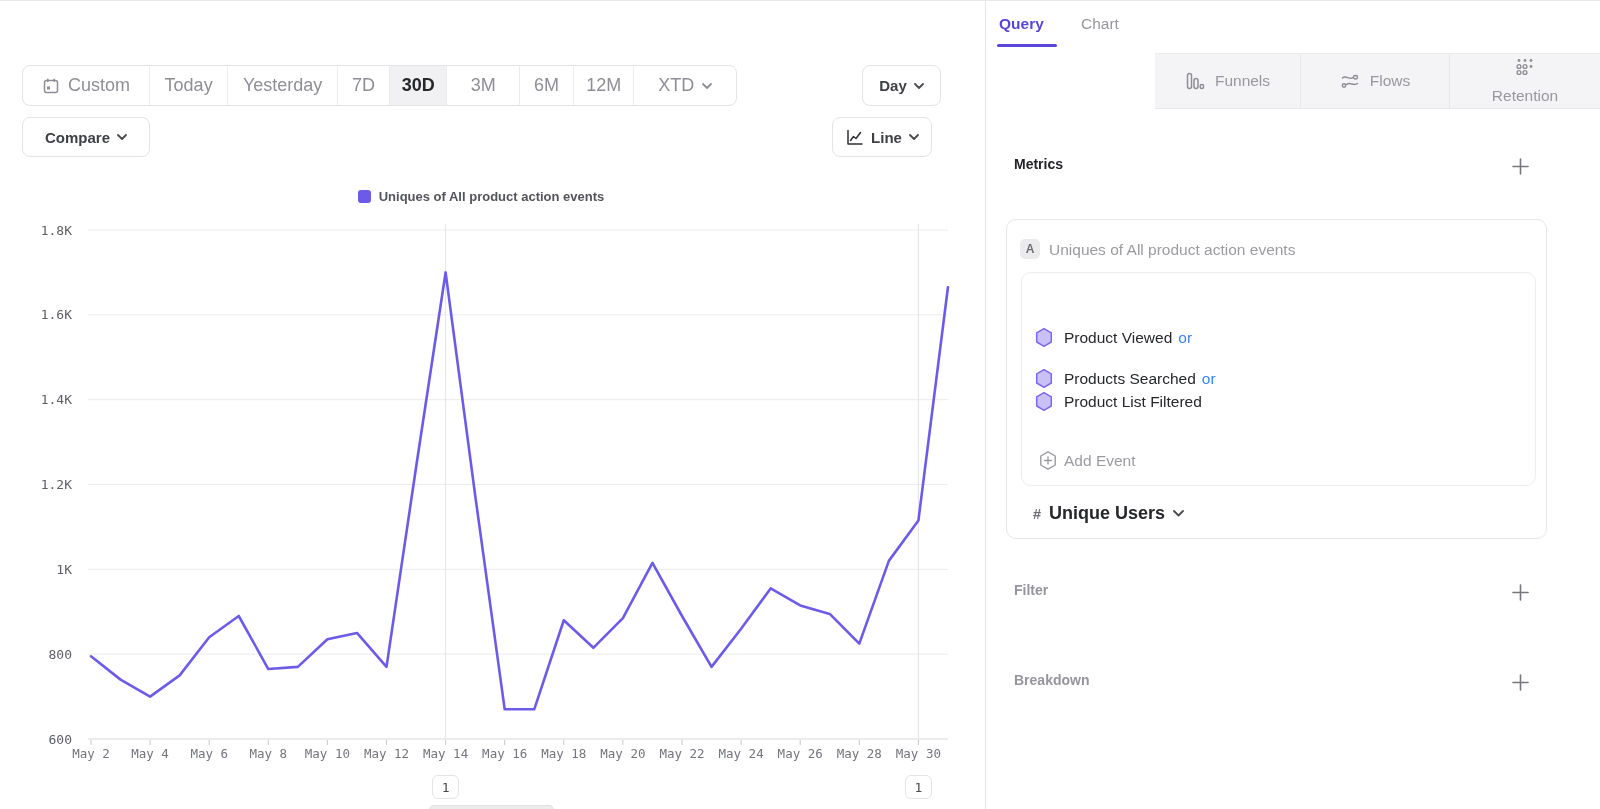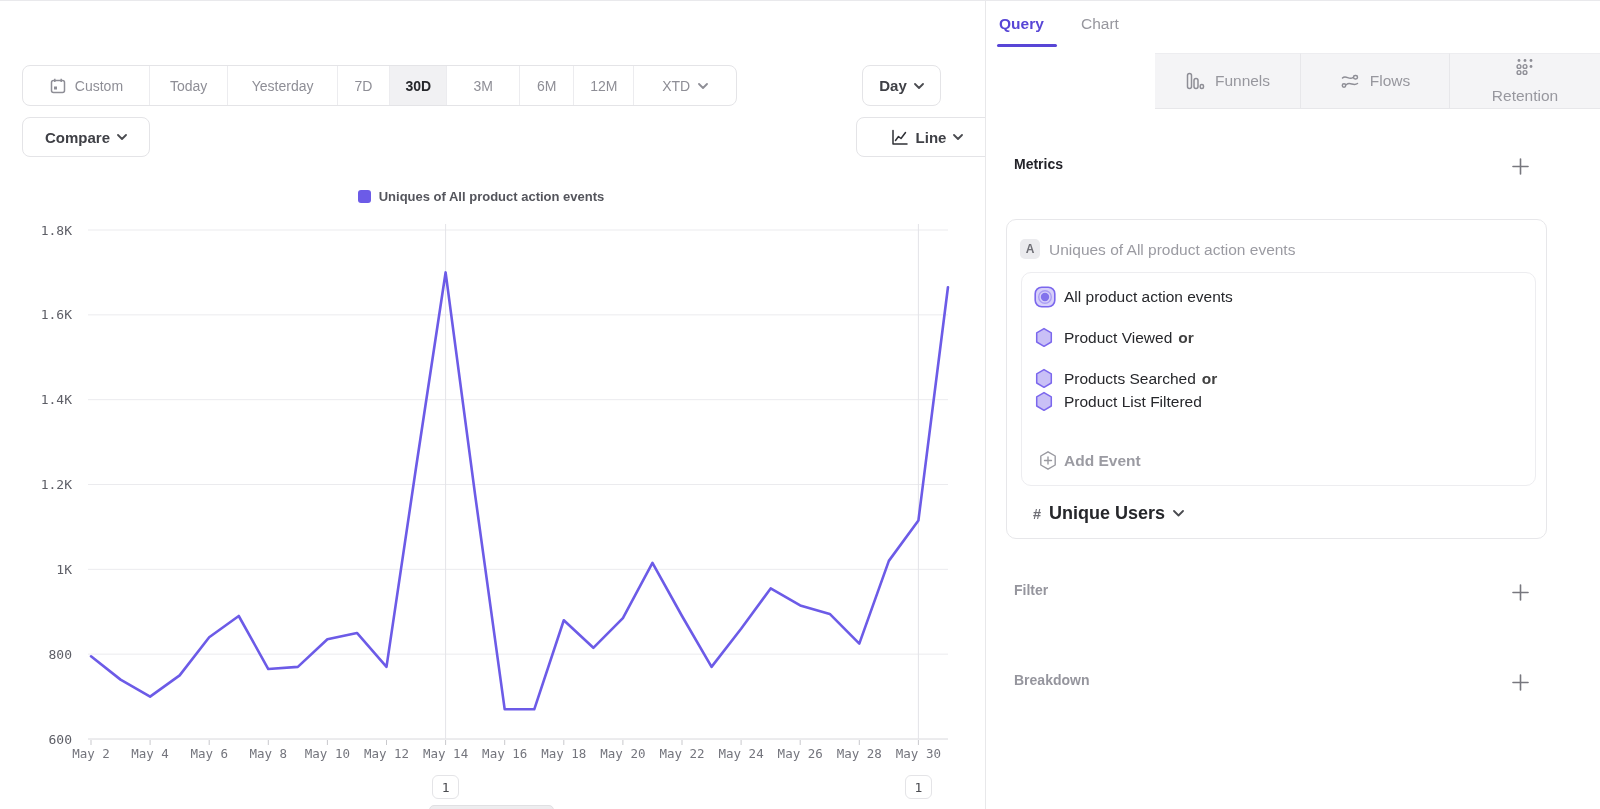--- a/index.html
+++ b/index.html
@@ -3,21 +3,21 @@
 <meta charset="utf-8">
 <style>
   * { margin:0; padding:0; box-sizing:border-box; }
   html,body { width:1600px; height:809px; background:#fff; overflow:hidden;
               font-family:"Liberation Sans", sans-serif; }
   body { border-top:1px solid #e9e9ec; position:relative; color:#26272b; }
   .abs { position:absolute; }
   
   .seg { display:flex; border:1px solid #e4e4e7; border-radius:8px; background:#fff; overflow:hidden; }
   .seg .cell { display:flex; align-items:center; justify-content:center; gap:8px;
-               border-right:1px solid #ececef; color:#8e8e96; font-size:14px; cursor:pointer; }
+               border-right:1px solid #ececef; color:#8e8e96; font-size:18px; cursor:pointer; }
   .seg .cell:last-child { border-right:none; }
   .seg .cell.active { background:#f1f1f3; color:#26272b; font-weight:700; }
   .btn { display:flex; align-items:center; justify-content:center; gap:7px; background:#fff;
          border:1px solid #e4e4e7; border-radius:8px; font-size:15px; color:#3f4046; font-weight:600; cursor:pointer; }
   .chev { display:inline-flex; color:#8e8e96; }
   .btn .chev, .uu .chev { color:#4a4b50; }
   
   .legend { display:flex; align-items:center; justify-content:center; gap:8px; }
   .legend .sw { width:13px; height:13px; border-radius:3px; }
   .legend .lt { font-size:13px; font-weight:600; color:#54555c; }
@@ -39,22 +39,22 @@
   .plusbtn { position:absolute; width:20px; height:20px; display:flex; align-items:center;
              justify-content:center; color:#77777e; cursor:pointer; }
   .card { position:absolute; background:#fff; border:1px solid #e7e7ea; border-radius:10px; }
   .card.inner { border-color:#ededf0; }
   .abadge { position:absolute; width:20px; height:20px; border-radius:5px; background:#ebebee;
             color:#6f6f76; font-size:12px; font-weight:700; display:flex; align-items:center; justify-content:center; }
   .mrow-label { font-size:15.5px; color:#9b9ba2; }
   .erow { position:absolute; left:0; width:100%; height:41px; display:flex; align-items:center; cursor:pointer; }
   .erow .ic { position:absolute; left:12px; display:flex; }
   .erow .lbl { position:absolute; left:42px; font-size:15.5px; color:#26272b; font-weight:500; }
-  .erow .lbl.gray { color:#9b9ba2; font-weight:700; }
-  .erow .or { color:#404040; font-weight:700; margin-left:6px; }
+  .erow .lbl.gray { color:#9b9ba2; font-weight:400; }
+  .erow .or { color:#3b82f6; font-weight:400; margin-left:6px; }
   .uu { position:absolute; display:flex; align-items:center; gap:8px; cursor:pointer; }
   .uu .hash { font-size:14.5px; color:#6e6e75; font-weight:600; }
   .uu .ulbl { font-size:18px; font-weight:600; color:#26272b; }
   svg text { font-family:"DejaVu Sans Mono", monospace; }
 </style>
 </head>
 <body>
 
 <div class="seg abs" style="left:22px; top:64px; width:715px; height:41px;">
   <div class="cell" style="width:131px;">
@@ -110,21 +110,21 @@
 
 <div class="btn abs" style="left:22px; top:116px; width:128px; height:40px;">
   <span>Compare</span>
   <span class="chev">
     <svg width="10" height="6" viewBox="0 0 10 6" fill="none" stroke="currentColor" stroke-width="1.8" stroke-linecap="round" stroke-linejoin="round">
         <polyline points="1,1 5,5 9,1"></polyline>
       </svg>
   </span>
 </div>
 
-<div class="btn abs" style="left:856px; top:116px; width:141px; height:40px;">
+<div class="btn abs" style="left:832px; top:116px; width:100px; height:40px;">
   <span style="display:flex;">
     <svg width="19" height="19" viewBox="0 0 19 19" fill="none" stroke="#2f3036" stroke-width="1.5" stroke-linecap="round" stroke-linejoin="round">
       <path d="M3,2.5 V16 H17"></path>
         <polyline points="5.5,12.5 8.5,8.5 11,10.5 15.5,4.5"></polyline>
     </svg>
   </span>
   <span>Line</span>
   <span class="chev">
     <svg width="10" height="6" viewBox="0 0 10 6" fill="none" stroke="currentColor" stroke-width="1.8" stroke-linecap="round" stroke-linejoin="round">
         <polyline points="1,1 5,5 9,1"></polyline>
@@ -249,30 +249,20 @@
         <line x1="2" y1="9.5" x2="17" y2="9.5"></line>
       </svg>
   </div>
 
   <div class="card" style="left:20px; top:218px; width:541px; height:320px;">
     <div class="abadge" style="left:13px; top:19px;">A</div>
     <div class="mrow-label abs" style="left:42px; top:21px;">Uniques of All product action events</div>
 
     <div class="card inner" style="left:14px; top:52px; width:515px; height:214px;">
 
-      <div class="erow" style="top:3px;">
-        <span class="ic">
-          <svg width="22" height="22" viewBox="0 0 22 22">
-            <rect x="1.2" y="1.2" width="19.6" height="19.6" rx="6.5" fill="#d7d0fa" stroke="#7b67ed" stroke-width="1.6"></rect>
-            <circle cx="11" cy="11" r="6.3" fill="none" stroke="#ab9ef3" stroke-width="1.4"></circle>
-            <circle cx="11" cy="11" r="4.2" fill="#8273ec"></circle>
-          </svg>
-        </span>
-        <span class="lbl">All product action events</span>
-      </div>
 
       <div class="erow" style="top:44px;">
         <span class="ic">
           <svg width="20" height="21" viewBox="0 0 20 21">
               <polygon points="10,1.6 17.3,5.9 17.3,15 10,19.3 2.7,15 2.7,5.9" fill="#c9c0f6" stroke="#7b67ed" stroke-width="1.5" stroke-linejoin="round"></polygon>
             </svg>
         </span>
         <span class="lbl"><span>Product Viewed</span><span class="or">or</span></span>
       </div>
 

